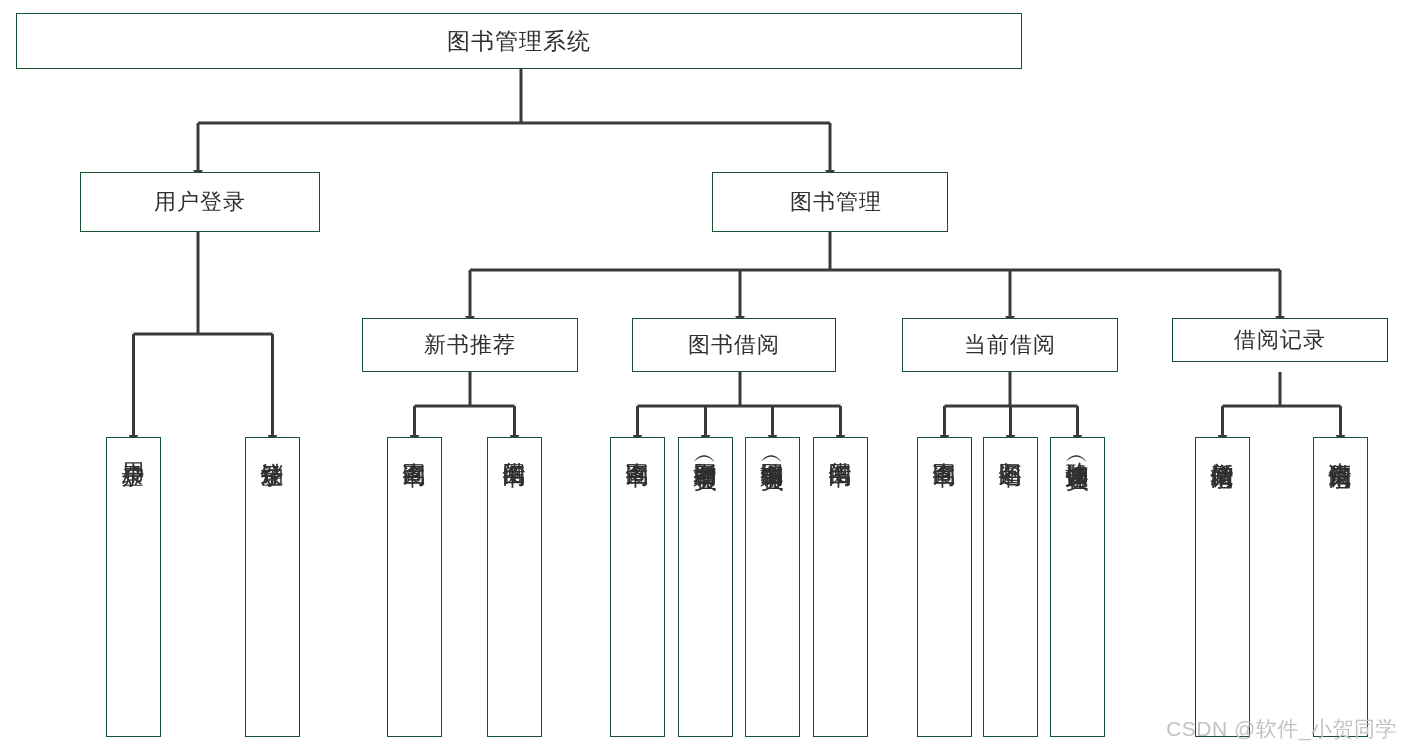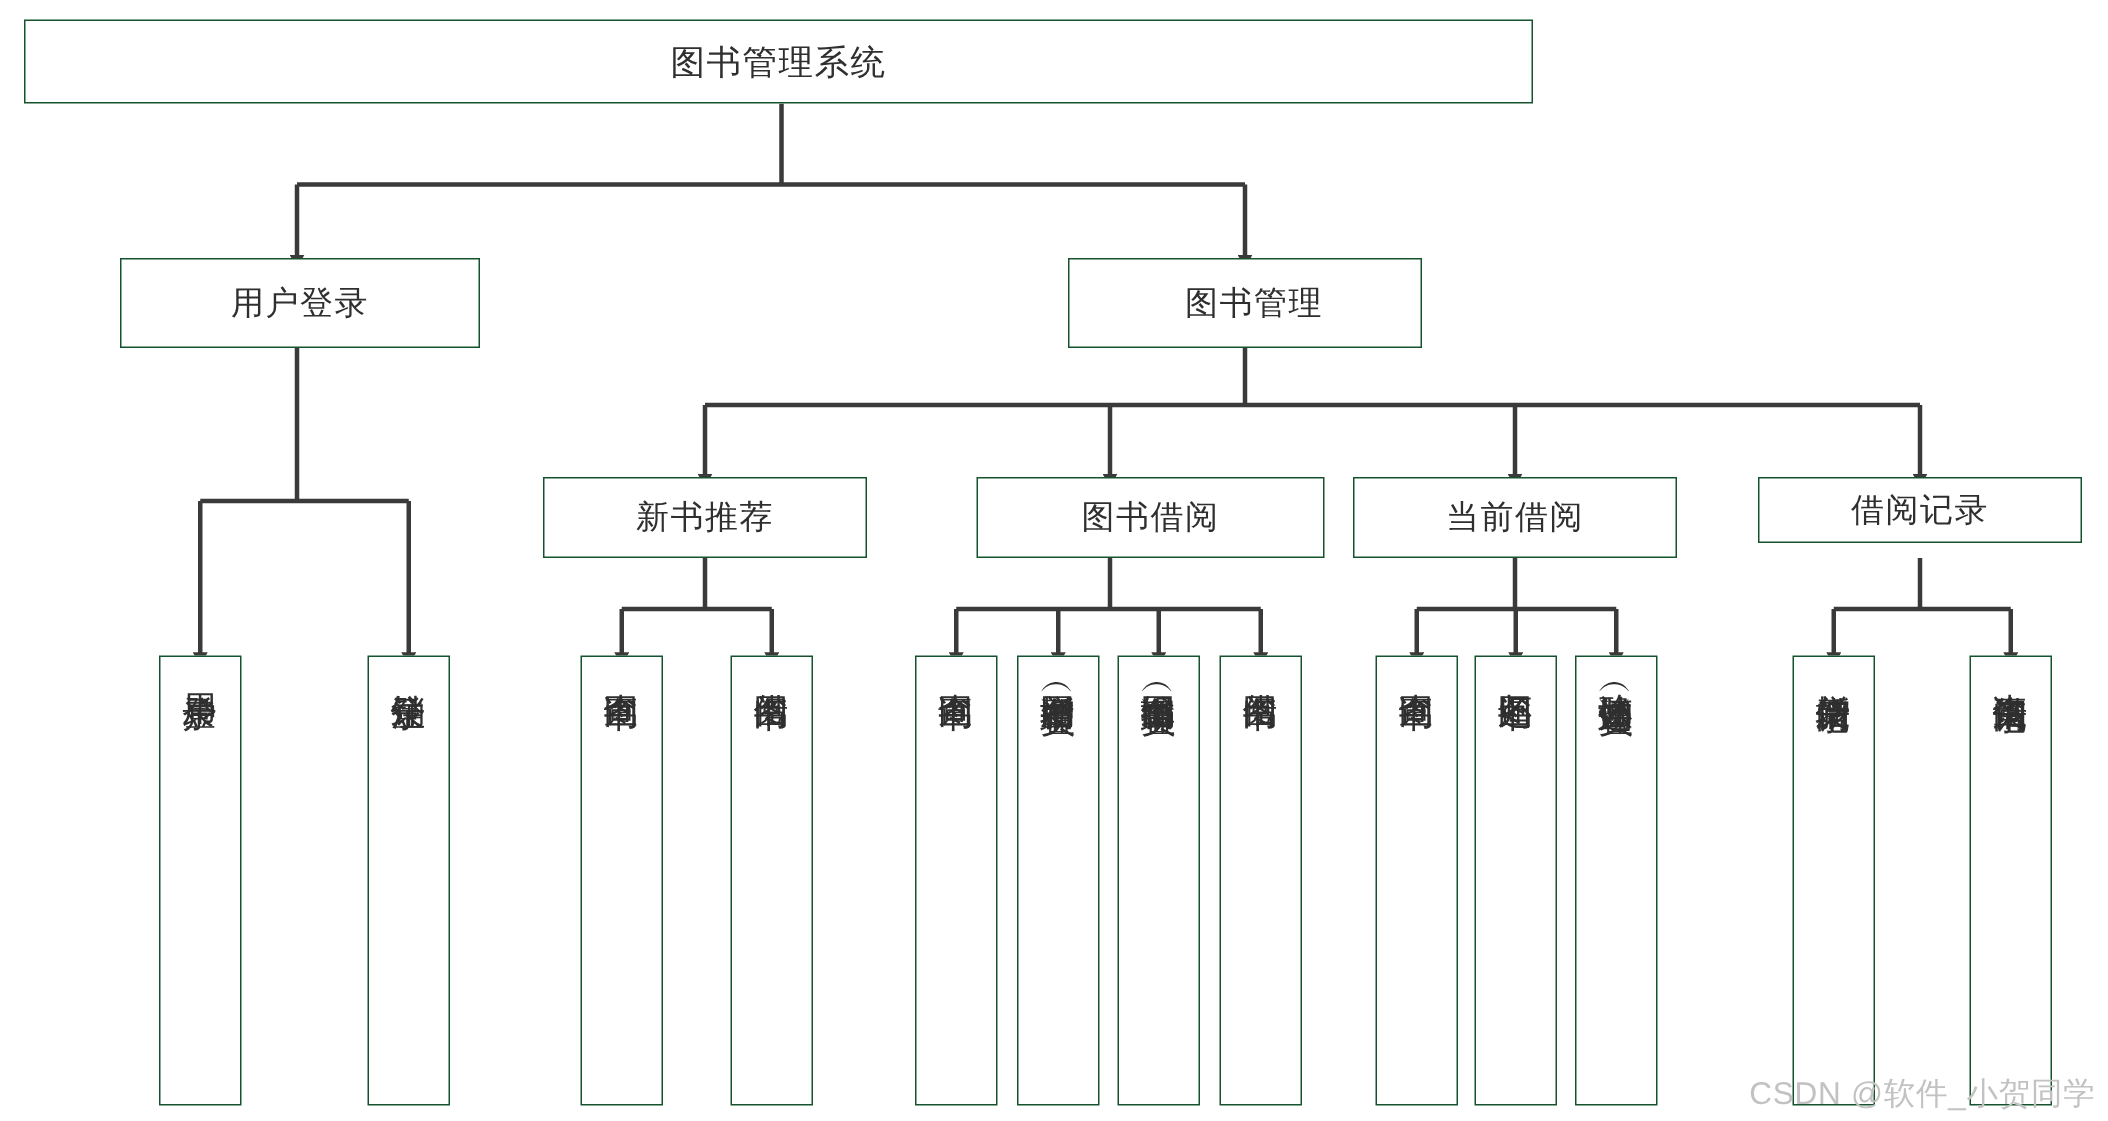--- a/index.html
+++ b/index.html
@@ -123,21 +123,21 @@
   <div class="node level2" style="left: 80px; top: 172px; width: 240px; height: 60px;">
     <span class="htext">用户登录</span>
   </div>
   <div class="node level2" style="left: 712px; top: 172px; width: 236px; height: 60px; padding-left: 12px;">
     <span class="htext">图书管理</span>
   </div>
 
   <div class="node level3" style="left: 362px; top: 318px; width: 216px; height: 54px;">
     <span class="htext">新书推荐</span>
   </div>
-  <div class="node level3" style="left: 651px; top: 318px; width: 232px; height: 54px;">
+  <div class="node level3" style="left: 632px; top: 318px; width: 204px; height: 54px;">
     <span class="htext">图书借阅</span>
   </div>
   <div class="node level3" style="left: 902px; top: 318px; width: 216px; height: 54px; justify-content: center;">
     <span class="htext">当前借阅</span>
   </div>
   <div class="node level3" style="left: 1172px; top: 318px; width: 216px; height: 44px;">
     <span class="htext">借阅记录</span>
   </div>
 
   <div class="node leaf" style="left: 106px; top: 437px; width: 55px; height: 300px;">

